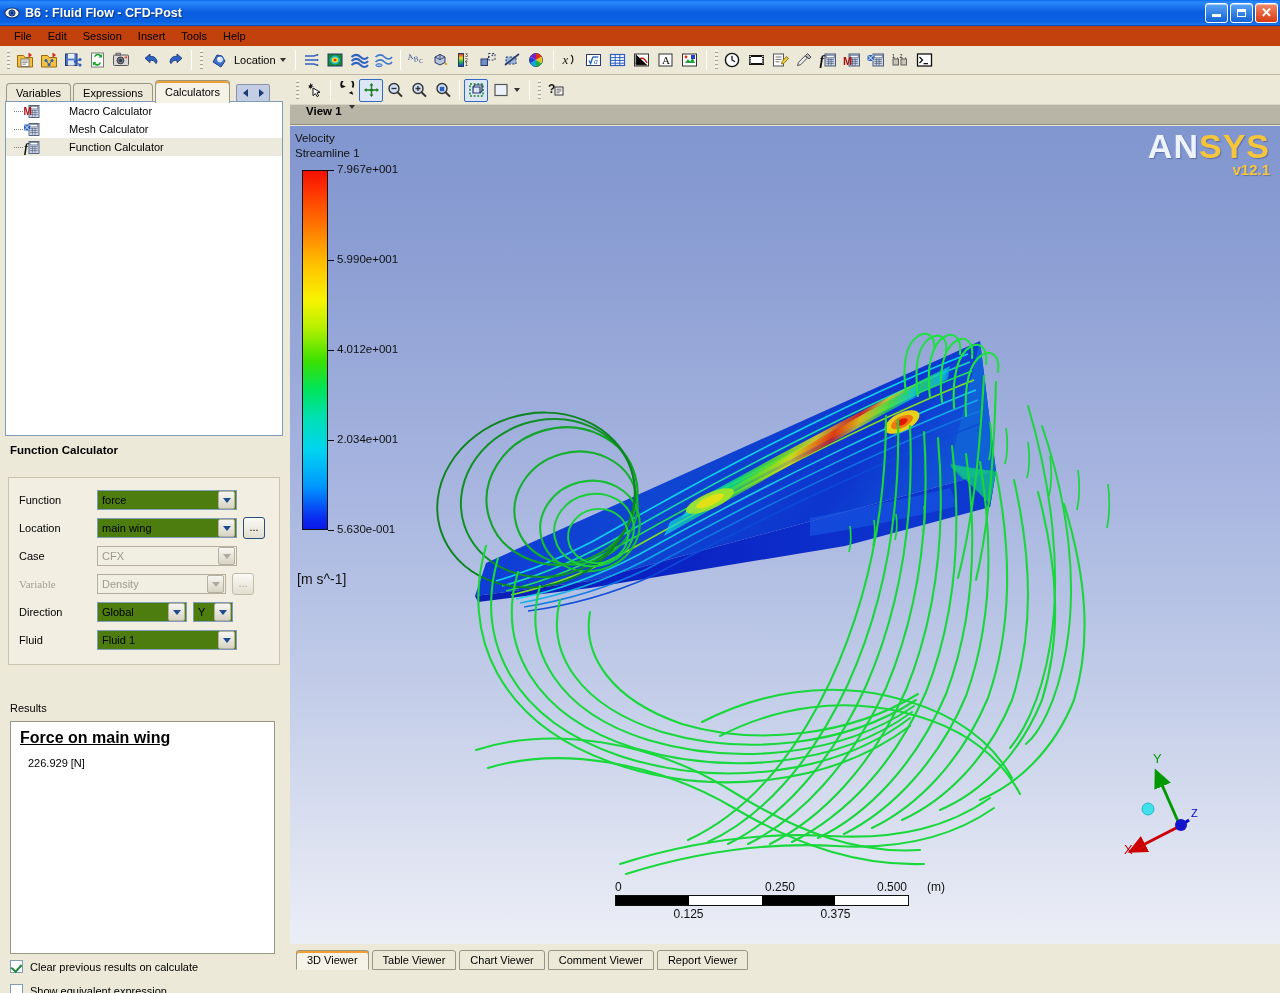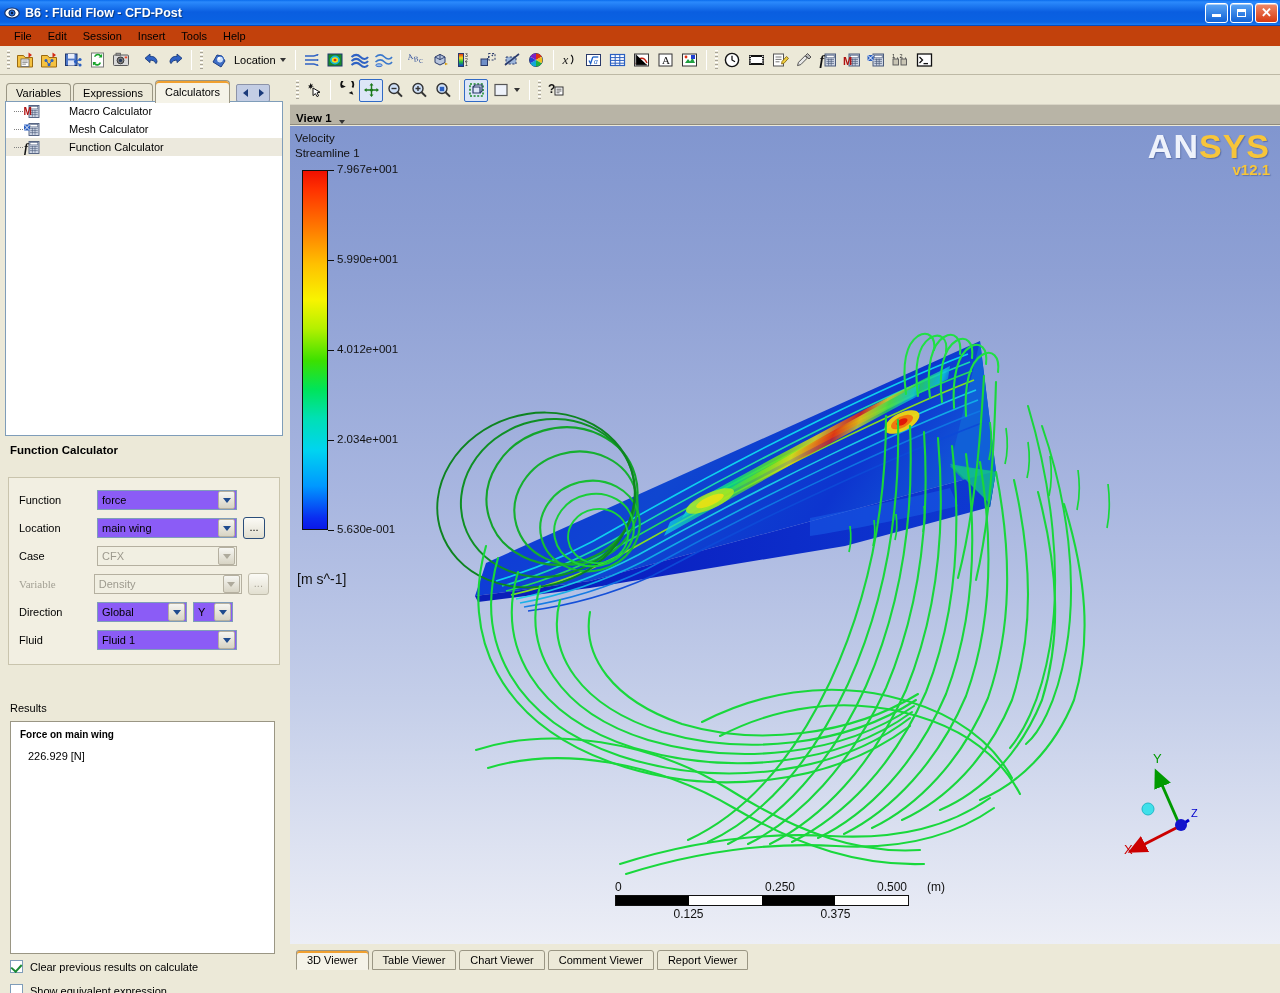--- a/index.html
+++ b/index.html
@@ -108,21 +108,21 @@
   .trow .tlbl { margin-left: 5px; font-size: 11px; color: #000; padding-left: 24px; }
   .ticon { width: 16px; height: 15px; flex: 0 0 auto; }
 
   #fcsection { position: absolute; left: 0; top: 365px; width: 288px; }
   .secthead { font-weight: bold; font-size: 11.5px; padding: 3px 0 5px 10px; color: #000; }
   #fcbox { margin: 16px 8px; border: 1px solid #c9c4ad; background: #f2efe2; padding: 8px 10px 10px 10px; }
   .frow { display: flex; align-items: center; height: 28px; }
   .flabel { width: 78px; font-size: 11px; color: #000; }
   .flabel.dim { color: #a3a094; font-family: Liberation Serif, serif; }
   .fcombo {
-    height: 20px; border: 1px solid #7f9db9; background: #8b5cf6;
+    height: 20px; border: 1px solid #7f9db9; background: #4d7c0f;
     display: flex; align-items: center; position: relative; flex: 0 0 auto;
   }
   .fcombo .val { padding-left: 4px; font-size: 11px; color: #000; flex: 1 1 auto; white-space: nowrap; overflow: hidden; }
   .fcombo.dis { background: #f1efe2; border-color: #b5b0a0; }
   .fcombo.dis .val { color: #9d9a8e; }
   .cbtn {
     width: 17px; height: 18px; margin: 0 1px 0 0; flex: 0 0 auto;
     background: linear-gradient(to bottom, #f6f6f2, #d8d4c4);
     border: 1px solid #b5b0a0; border-radius: 2px;
     display: flex; align-items: center; justify-content: center;
@@ -135,39 +135,39 @@
     border: 1px solid #2a4d7a; border-radius: 3px;
     font-size: 11px; line-height: 19px; text-align: center; color: #000;
   }
   .ellipsisbtn.dis { border-color: #c0bcab; color: #a9a598; }
 
   #resultsLbl { position: absolute; left: 10px; top: 626px; font-size: 11px; }
   #resultsbox {
     position: absolute; left: 10px; top: 645px; width: 265px; height: 233px;
     background: #fff; border: 1px solid #9a9684; padding: 7px 9px;
   }
-  #resTitle { font-weight: bold; font-size: 10px; margin-bottom: 10px; }
+  #resTitle { font-weight: bold; font-size: 16px; margin-bottom: 10px; text-decoration: underline; }
   #resVal { font-size: 11px; padding-left: 8px; }
 
   .chkrow { position: absolute; left: 10px; display: flex; align-items: center; gap: 7px; }
   .chkbox { width: 13px; height: 13px; background: #fff; border: 1px solid #7f9db9; position: relative; flex: 0 0 auto; }
   .chkbox.on::after {
     content: ""; position: absolute; left: 2px; top: 1px; width: 5px; height: 8px;
     border: solid #1a8a34; border-width: 0 2px 2px 0; transform: rotate(42deg);
   }
   .chklbl { font-size: 11px; }
 
   .vsplit { position: absolute; left: 286px; top: 0; width: 4px; height: 917px; background: #ece9d8; }
 
   
   #right { position: absolute; left: 290px; top: 0; width: 990px; height: 917px; background: #ece9d8; }
   #vtoolbar { height: 28px; background: #ece9d8; display: flex; align-items: center; padding-left: 2px; }
   #viewbar {
     height: 21px; background: #b8b4a6;
-    display: flex; align-items: flex-end; padding-left: 6px;
+    display: flex; align-items: flex-start; padding-left: 16px;
     border-top: 1px solid #d9d5c6; border-bottom: 1px solid #8f8b7d;
   }
   #viewbar .vname { font-weight: bold; font-size: 11.5px; color: #000; }
   #viewbar .caret { margin-left: 7px; }
 
   
   #viewport {
     position: absolute; left: 0; top: 50px; width: 990px; height: 818px;
     background: linear-gradient(to bottom, #8196cf 0%, #8ea0d4 18%, #a8b6e0 45%, #c4cee9 70%, #dde2f1 88%, #eceef6 100%);
     overflow: hidden;
@@ -647,21 +647,21 @@
             <span class="fcombo dis" style="width:140px">
               <span class="val">CFX</span>
               <span class="cbtn">
                   <span class="cv"></span>
                 </span>
             </span>
           </div>
 
           <div class="frow">
             <span class="flabel dim">Variable</span>
-            <span class="fcombo dis" style="width:148px">
+            <span class="fcombo dis" style="width:129px">
               <span class="val">Density</span>
               <span class="cbtn">
                   <span class="cv"></span>
                 </span>
             </span>
             <span class="ellipsisbtn dis">...</span>
           </div>
 
           <div class="frow">
             <span class="flabel">Direction</span>

